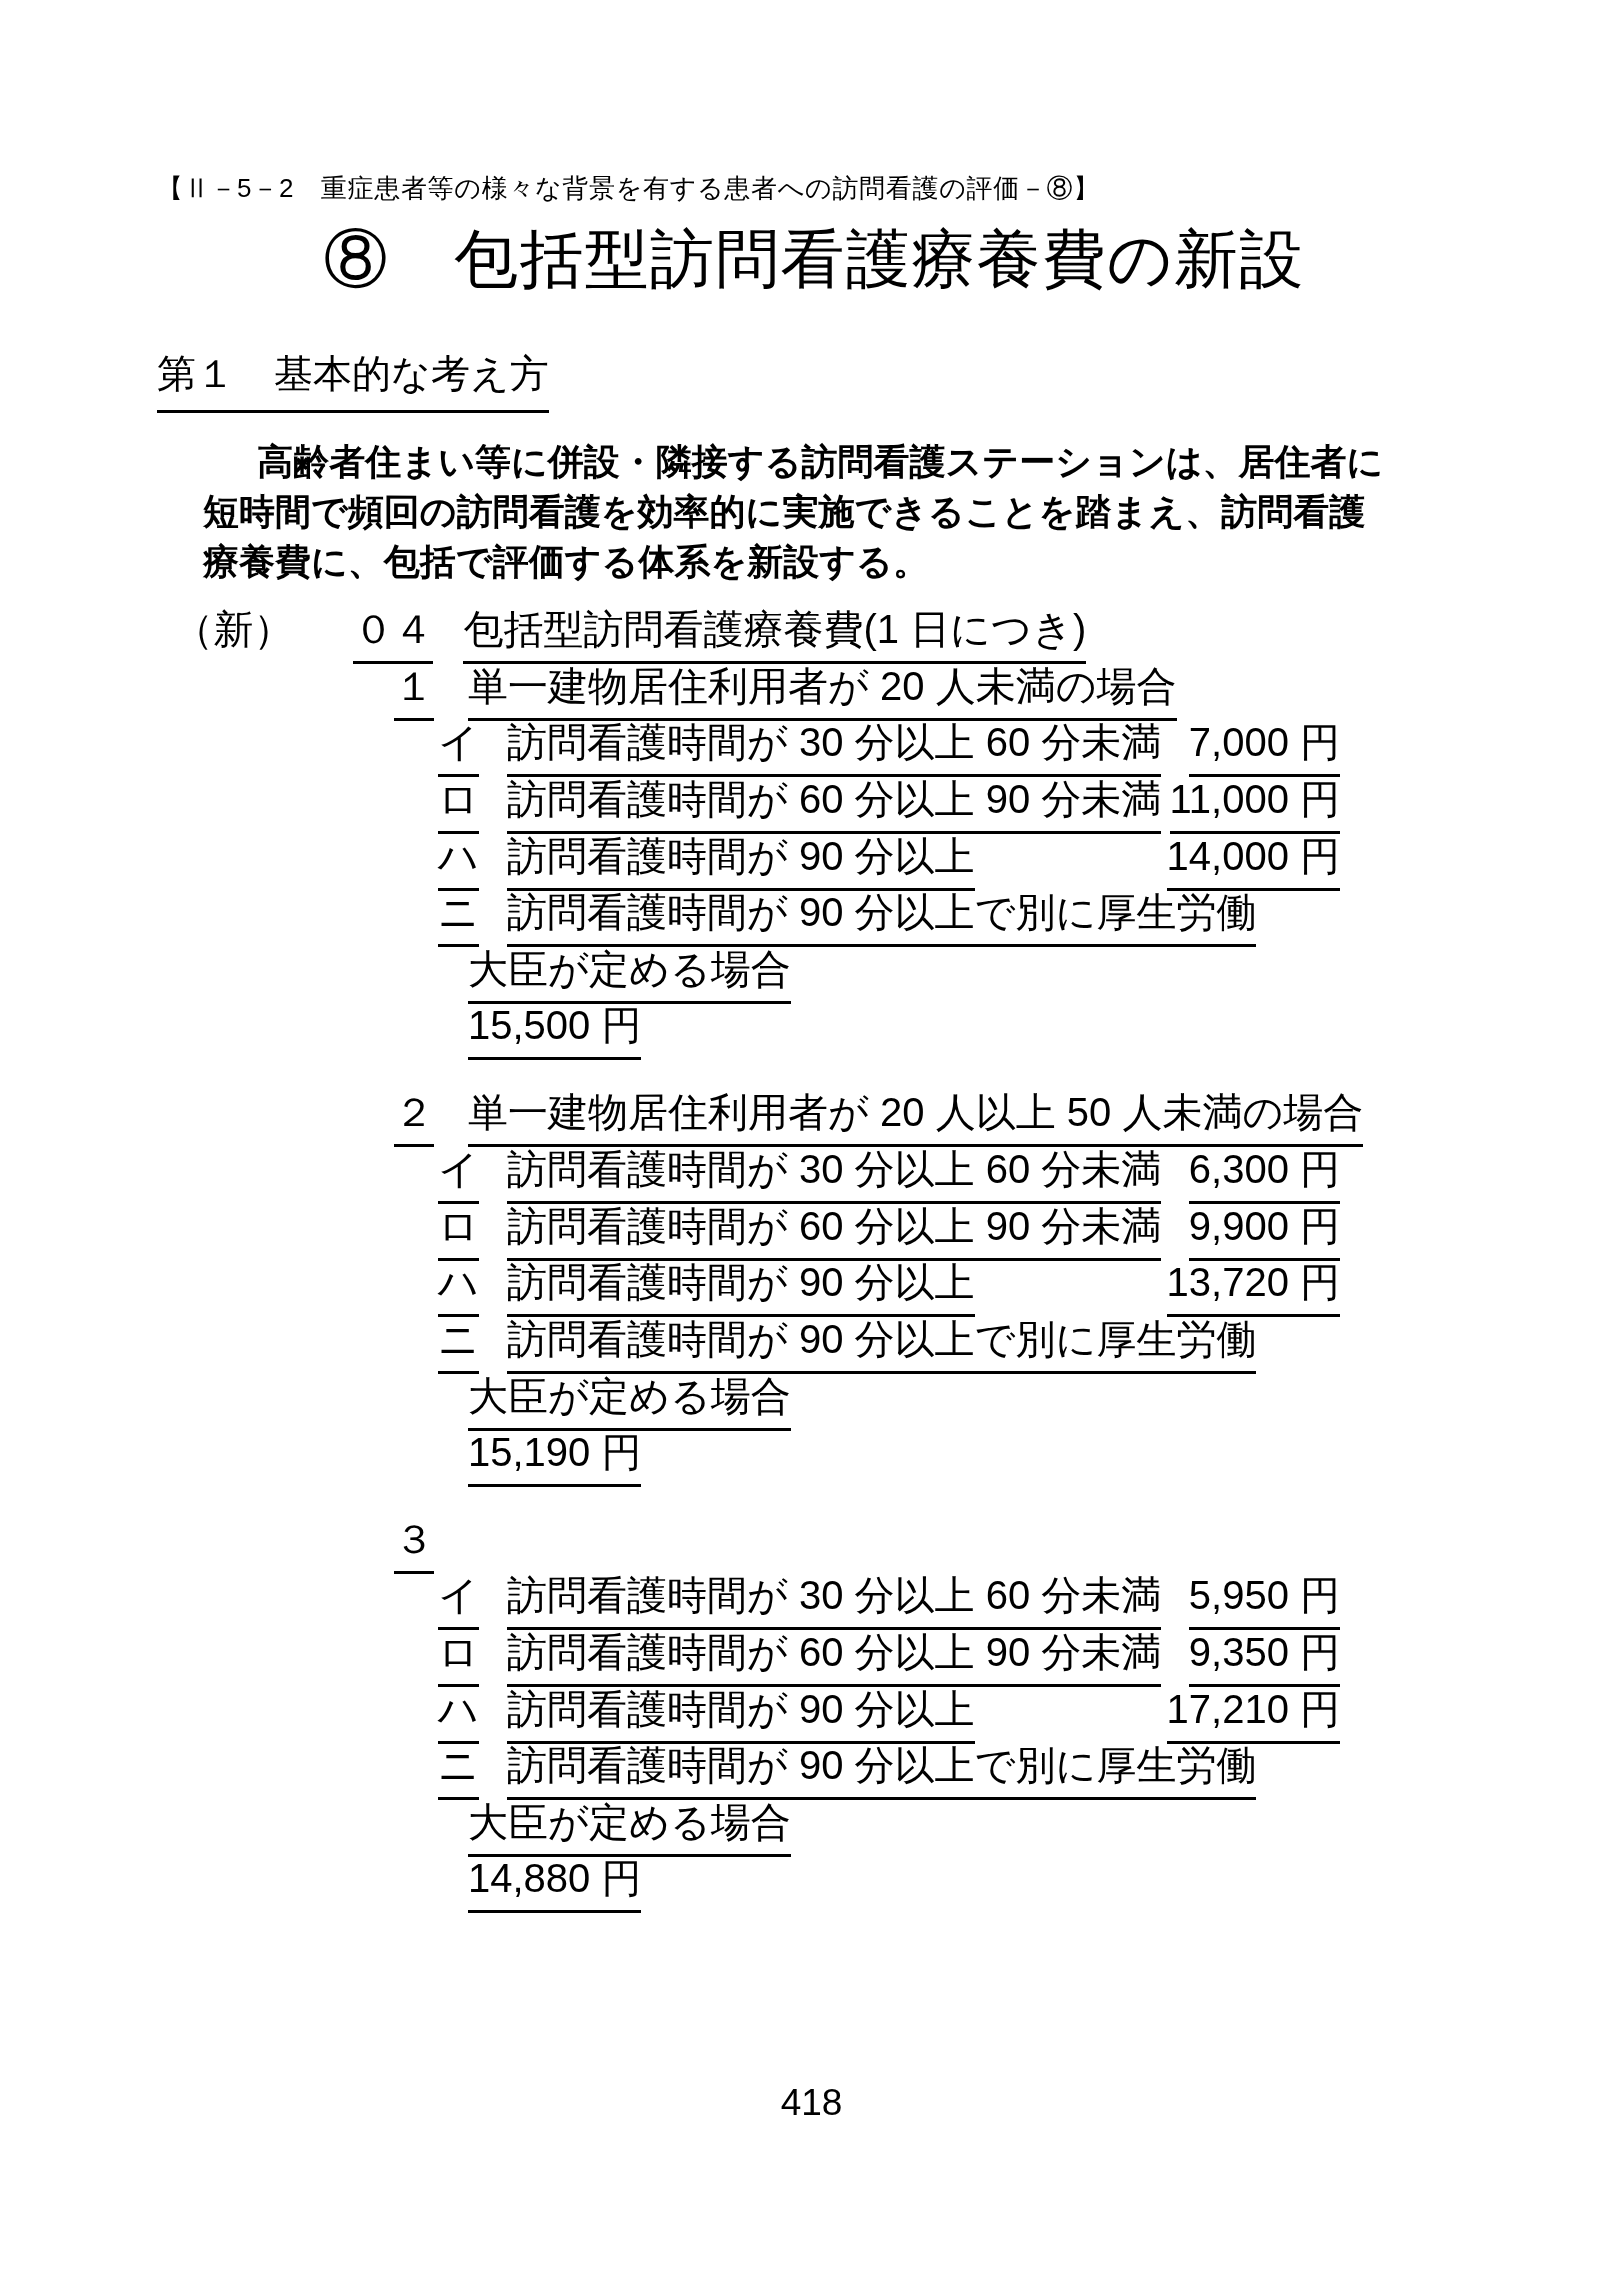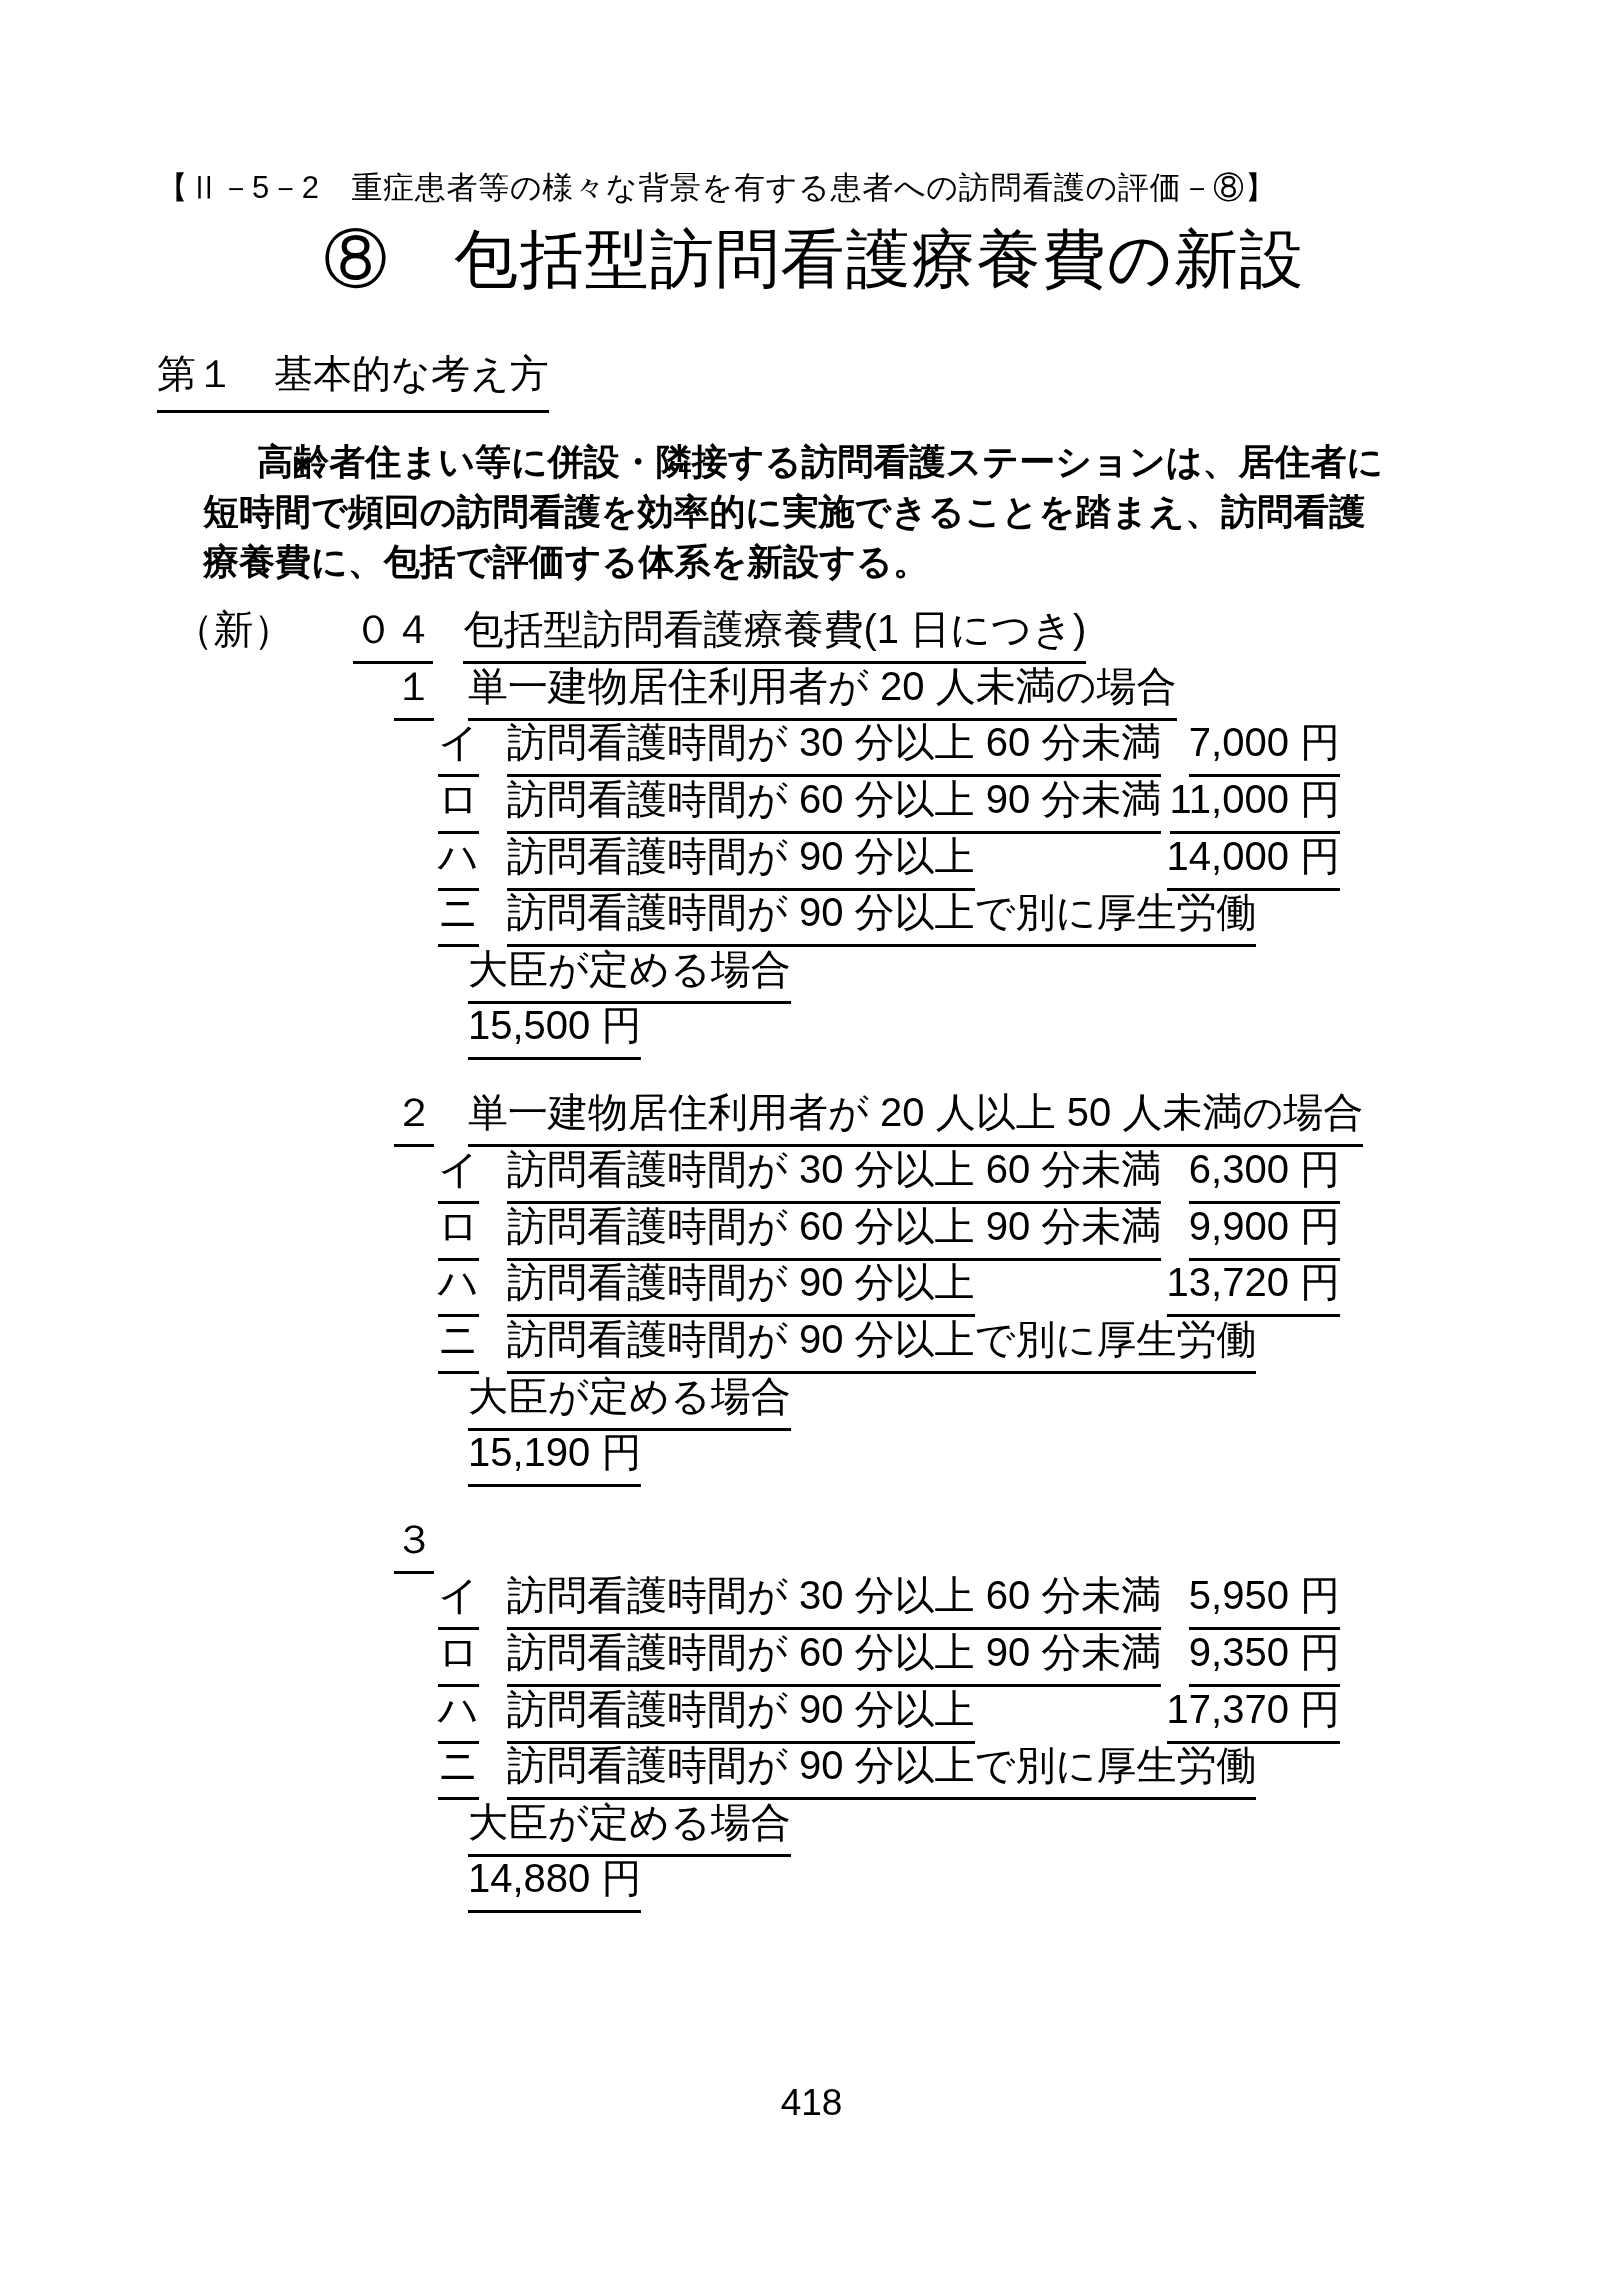--- a/index.html
+++ b/index.html
@@ -13,21 +13,21 @@
     height: 2295px;
     box-sizing: border-box;
     padding: 169px 152px 0 157px;
     background: #ffffff;
     color: #000000;
     font-family: "Liberation Sans", sans-serif;
     font-weight: 500;
     overflow: hidden;
   }
   .doc-header {
-    font-size: 31px;
+    font-size: 26px;
     line-height: 38px;
     letter-spacing: 0.7px;
     white-space: pre;
   }
   .doc-title {
     margin-top: 19px;
     font-size: 64px;
     line-height: 67px;
     font-weight: 400;
     text-align: center;
@@ -191,21 +191,21 @@
     <div class="fee-row item-row">
       <span class="kana u">ロ</span>
       <span class="desc u">訪問看護時間が 60 分以上 90 分未満</span>
       <span class="spacer"></span>
       <span class="price u">9,350 円</span>
     </div>
     <div class="fee-row item-row">
       <span class="kana u">ハ</span>
       <span class="desc u">訪問看護時間が 90 分以上</span>
       <span class="spacer"></span>
-      <span class="price u">17,370 円</span>
+      <span class="price u">17,210 円</span>
     </div>
     <div class="fee-row item-row">
       <span class="kana u">ニ</span>
       <span class="desc u">訪問看護時間が 90 分以上で別に厚生労働</span>
     </div>
     <div class="fee-row cont-row">
       <span class="cont-text u">大臣が定める場合</span>
       <span class="spacer"></span>
       <span class="price u">14,880 円</span>
     </div>

